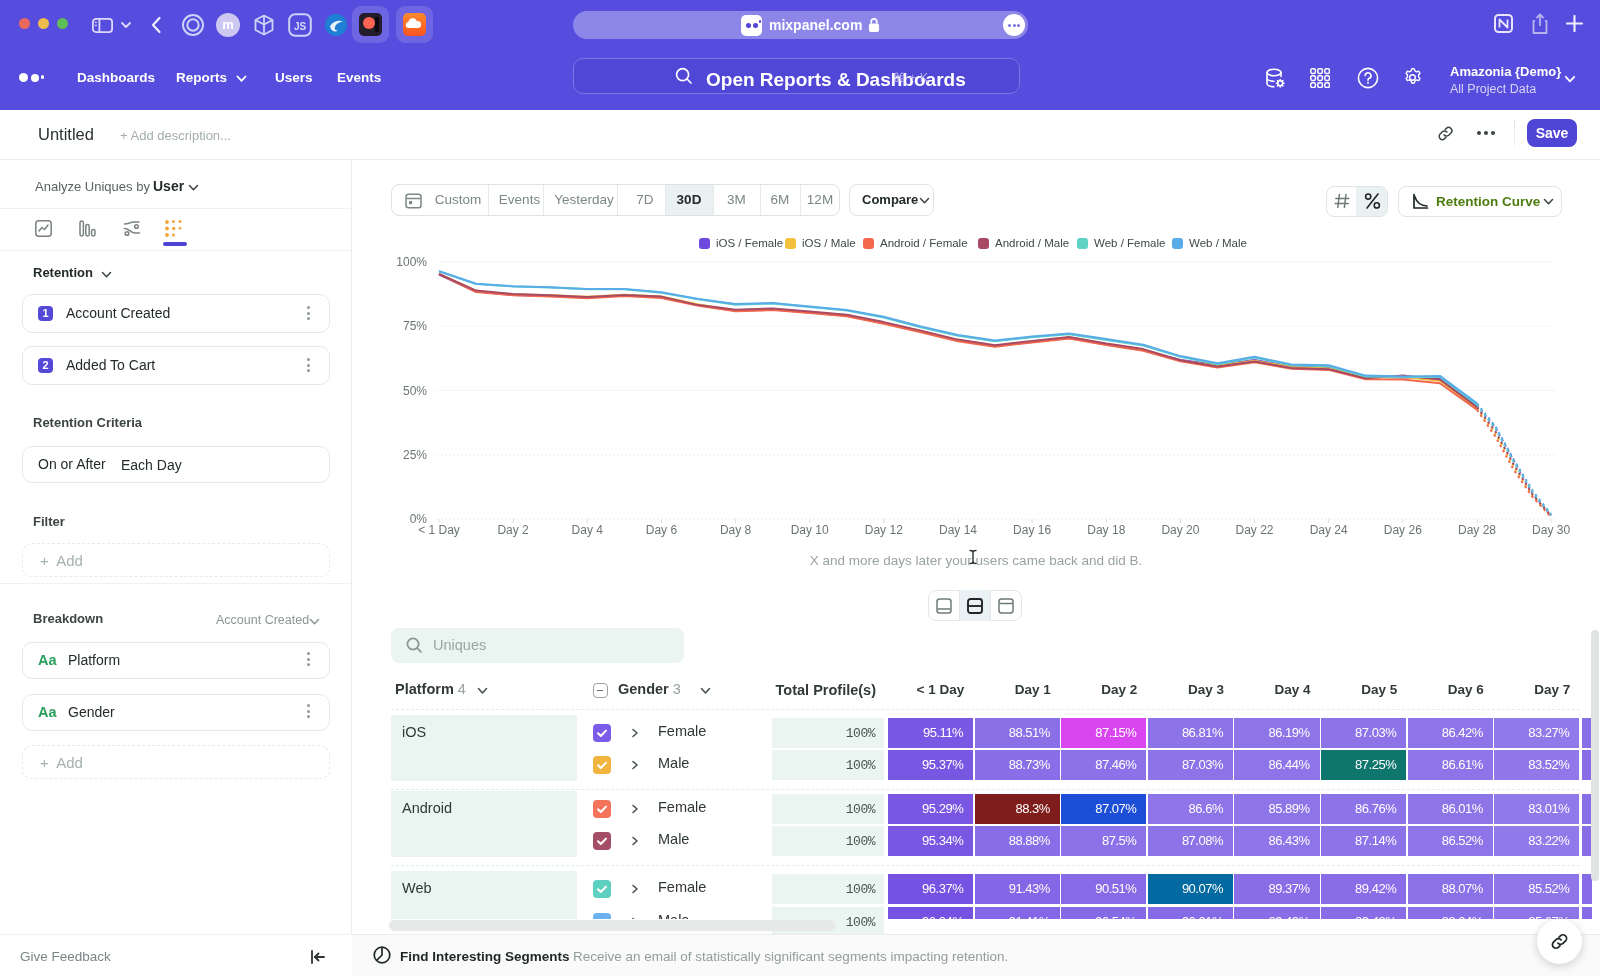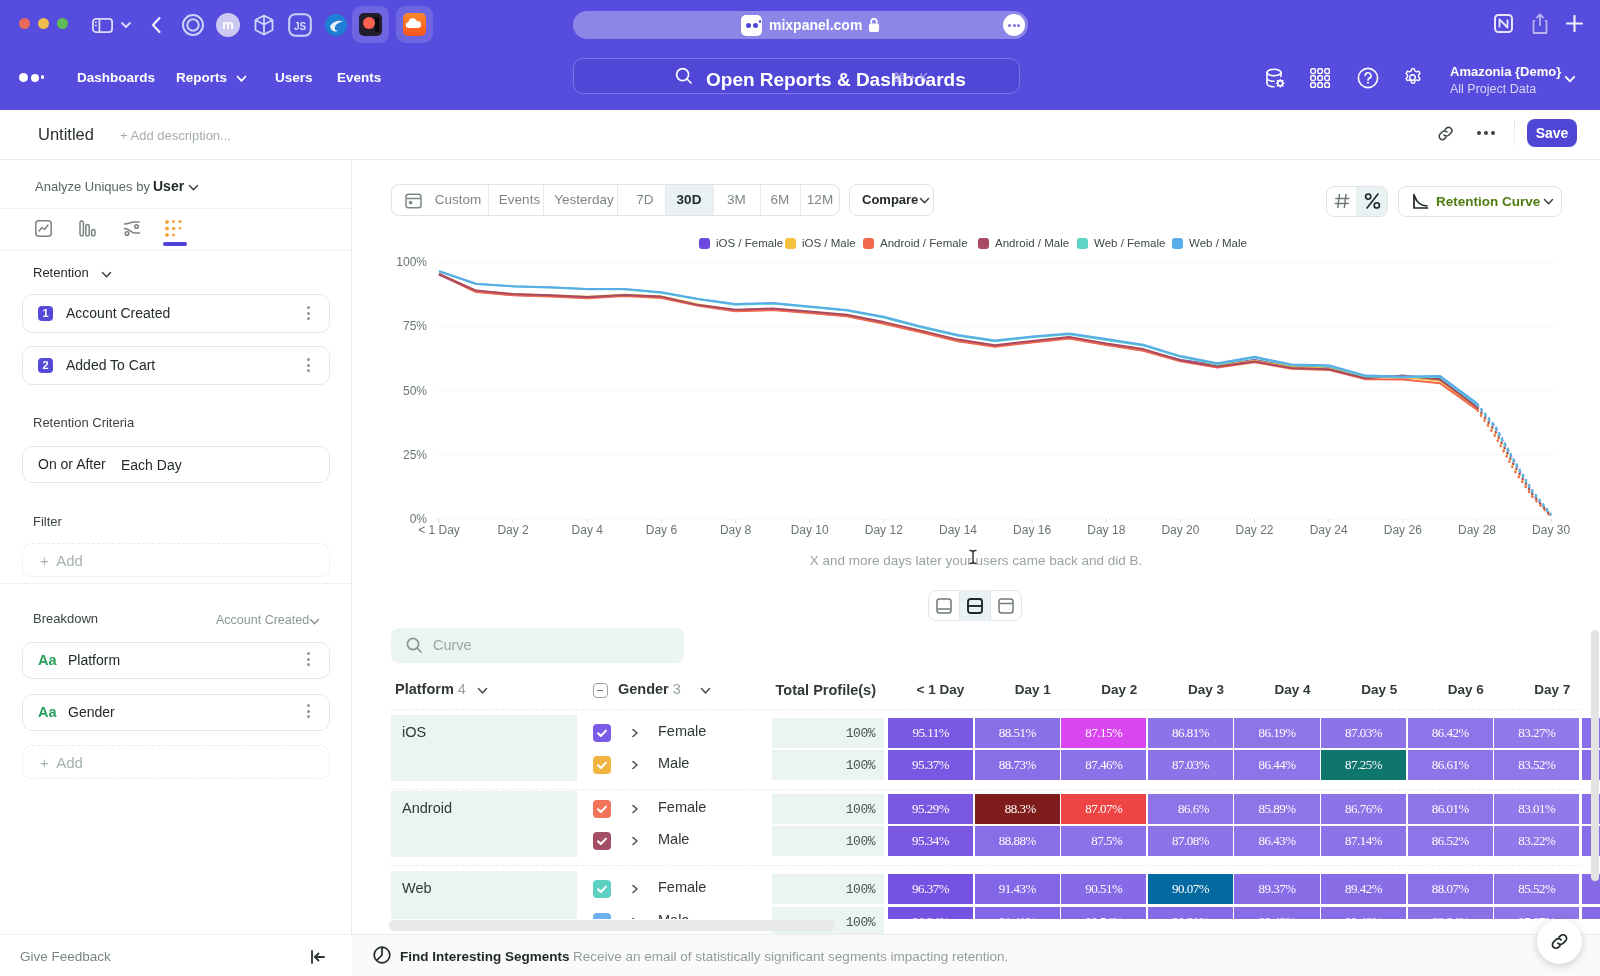--- a/index.html
+++ b/index.html
@@ -1,25 +1,25 @@
 <!DOCTYPE html>
 <html><head><meta charset="utf-8"><style>
 *{margin:0;padding:0;box-sizing:border-box}
 html,body{width:1600px;height:976px;overflow:hidden;font-family:"Liberation Sans",sans-serif;background:#fff;-webkit-font-smoothing:antialiased}
 .abs{position:absolute}
 .axlbl{font-size:12px;fill:#6a7474;font-family:"Liberation Sans",sans-serif}
 .mono{font-family:"Liberation Mono",monospace}
-.pcell{position:absolute;height:30px;line-height:30px;text-align:right;padding-right:24px;color:#fff;font-family:Liberation Serif, serif;font-size:13px;letter-spacing:-0.5px}
+.pcell{position:absolute;height:30px;line-height:30px;text-align:right;padding-right:10px;color:#fff;font-family:Liberation Sans, sans-serif;font-size:13px;letter-spacing:-0.5px}
 .hcell{position:absolute;background:#eaf4f1}
 .tottxt{position:absolute;right:9px;top:8px;font-size:13px;color:#4a5252;letter-spacing:-0.5px}
 .dayhead{position:absolute;top:682px;text-align:right;padding-right:9px;font-size:13.5px;font-weight:600;color:#313939}
 .navtxt{font-size:13.5px;font-weight:600;color:#fff}
 .card{position:absolute;left:22px;width:308px;border:1px solid #e4e8e8;border-radius:10px;background:#fff}
 .cardtxt{position:absolute;font-size:14px;color:#232b2b}
-.shead{position:absolute;left:33px;font-size:13px;font-weight:400;color:#3c4444}
+.shead{position:absolute;left:33px;font-size:13px;font-weight:700;color:#3c4444}
 .vdots{position:absolute;width:3px}
 .vdots i{display:block;width:3px;height:3px;border-radius:50%;background:#8e9797;margin-bottom:2.5px}
 .seg{display:inline-block;height:30px;line-height:30px;font-size:13.5px;color:#7c8787;text-align:center;vertical-align:top}
 </style></head>
 <body>
 
 <div class="abs" style="left:0;top:0;width:1600px;height:110px;background:#564cdd"></div>
 
 <div class="abs" style="left:19px;top:18px;width:11px;height:11px;border-radius:50%;background:#e9695e"></div>
 <div class="abs" style="left:38px;top:18px;width:11px;height:11px;border-radius:50%;background:#eebb4d"></div>
@@ -412,21 +412,21 @@
 <svg class="abs" style="left:998px;top:598px" width="16" height="16" viewBox="0 0 16 16">
     <rect x="1" y="1" width="14" height="14" rx="2.5" fill="none" stroke="#6f7979" stroke-width="1.5"></rect>
     <line x1="1.5" y1="5.5" x2="14.5" y2="5.5" stroke="#6f7979" stroke-width="1.5"></line>
   </svg>
 
 <div style="position:absolute;left:391px;top:628px;width:293px;height:35px;border-radius:8px;background:#eaf4f1"></div>
 <svg style="position:absolute;left:405px;top:636px" width="19" height="19" viewBox="0 0 19 19">
     <circle cx="8" cy="8" r="5.6" fill="none" stroke="#8a9494" stroke-width="1.7"></circle>
     <line x1="12.2" y1="12.2" x2="16" y2="16" stroke="#8a9494" stroke-width="1.7" stroke-linecap="round"></line>
   </svg>
-<div style="position:absolute;left:433px;top:637px;font-size:14.5px;color:#9aa4a4">Curve</div>
+<div style="position:absolute;left:433px;top:637px;font-size:14.5px;color:#9aa4a4">Uniques</div>
 
 <div style="position:absolute;left:395px;top:681px;font-size:14.5px;font-weight:600;color:#313939">Platform <span style="color:#98a2a2;font-weight:400">4</span></div>
 <svg style="position:absolute;left:477px;top:687px" width="11" height="8" viewBox="0 0 11 8">
     <path d="M1.5 1.5 L5.5 6 L9.5 1.5" fill="none" stroke="#4a5252" stroke-width="1.6" stroke-linecap="round" stroke-linejoin="round"></path>
   </svg>
 <div style="position:absolute;left:593px;top:683px;width:15px;height:15px;border:1.5px solid #9aa3a3;border-radius:4px">
     <div style="position:absolute;left:3px;top:6px;width:6px;border-top:1.8px solid #6a7474"></div>
   </div>
 <div style="position:absolute;left:618px;top:681px;font-size:14.5px;font-weight:600;color:#313939">Gender <span style="color:#98a2a2;font-weight:400">3</span></div>
 <svg style="position:absolute;left:700px;top:687px" width="11" height="8" viewBox="0 0 11 8">
@@ -486,21 +486,21 @@
 <div class="pcell" style="left:974.6px;top:750px;width:85.2px;background:rgb(137,111,231)">88.73%</div>
 <div class="pcell" style="left:1061.2px;top:750px;width:85.2px;background:rgb(139,114,232)">87.46%</div>
 <div class="pcell" style="left:1147.8px;top:750px;width:85.2px;background:rgb(140,115,232)">87.03%</div>
 <div class="pcell" style="left:1234.4px;top:750px;width:85.2px;background:rgb(141,116,232)">86.44%</div>
 <div class="pcell" style="left:1321.0px;top:750px;width:85.2px;background:#0f766e">87.25%</div>
 <div class="pcell" style="left:1407.6px;top:750px;width:85.2px;background:rgb(141,116,232)">86.61%</div>
 <div class="pcell" style="left:1494.2px;top:750px;width:85.2px;background:rgb(144,120,233)">83.52%</div>
 <div class="pcell" style="left:1582px;top:750px;width:9px;background:rgb(136,109,231)"></div>
 <div class="pcell" style="left:888.0px;top:794px;width:85.2px;background:rgb(121,87,227)">95.29%</div>
 <div class="pcell" style="left:974.6px;top:794px;width:85.2px;background:#7f1d1d">88.3%</div>
-<div class="pcell" style="left:1061.2px;top:794px;width:85.2px;background:#ef4444">87.07%</div>
+<div class="pcell" style="left:1061.2px;top:794px;width:85.2px;background:#1d4ed8">87.07%</div>
 <div class="pcell" style="left:1147.8px;top:794px;width:85.2px;background:rgb(141,116,232)">86.6%</div>
 <div class="pcell" style="left:1234.4px;top:794px;width:85.2px;background:rgb(141,117,232)">85.89%</div>
 <div class="pcell" style="left:1321.0px;top:794px;width:85.2px;background:rgb(140,116,232)">86.76%</div>
 <div class="pcell" style="left:1407.6px;top:794px;width:85.2px;background:rgb(141,117,232)">86.01%</div>
 <div class="pcell" style="left:1494.2px;top:794px;width:85.2px;background:rgb(144,121,233)">83.01%</div>
 <div class="pcell" style="left:1582px;top:794px;width:9px;background:rgb(136,110,231)"></div>
 <div class="pcell" style="left:888.0px;top:826px;width:85.2px;background:rgb(121,87,227)">95.34%</div>
 <div class="pcell" style="left:974.6px;top:826px;width:85.2px;background:rgb(137,111,231)">88.88%</div>
 <div class="pcell" style="left:1061.2px;top:826px;width:85.2px;background:rgb(139,114,232)">87.5%</div>
 <div class="pcell" style="left:1147.8px;top:826px;width:85.2px;background:rgb(140,115,232)">87.08%</div>

